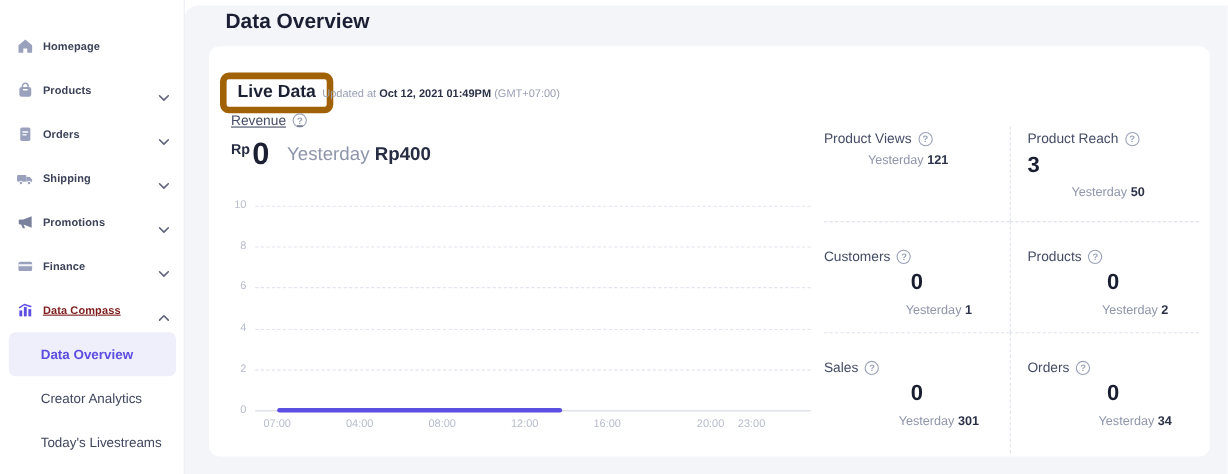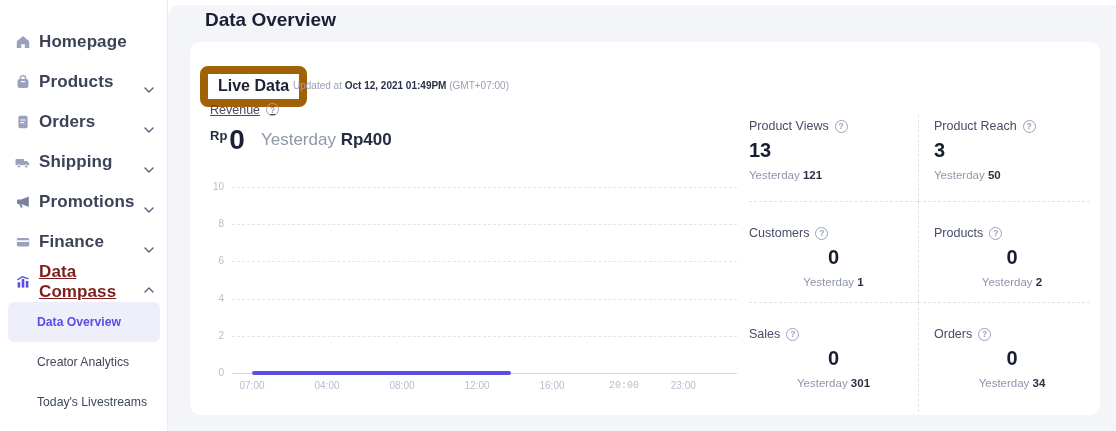--- a/index.html
+++ b/index.html
@@ -7,40 +7,40 @@
     font-family:"Liberation Sans", sans-serif; background:#ffffff; }
 
   
   .sidebar { position:absolute; left:0; top:0; width:168px; height:431px;
     background:#ffffff; border-right:1px solid #ecedf3; z-index:2; }
   .nav-list { position:absolute; top:22px; left:0; right:0; }
   .nav-item { height:40px; display:flex; align-items:center; padding:0 14px;
     cursor:pointer; position:relative; }
   .nav-item .nicon { width:17px; height:17px; display:flex; align-items:center;
     justify-content:center; flex:0 0 17px; }
-  .nav-item .nlabel { margin-left:8px; font-size:17px; font-weight:700;
+  .nav-item .nlabel { margin-left:8px; font-size:10px; font-weight:700;
     color:#3c4358; letter-spacing:.1px; }
   .nav-item.active .nlabel { color:#7f1d1d;text-decoration:underline; }
   .nav-item .chev { position:absolute; right:13px; top:50%; margin-top:-3px; }
   .subitem { height:40px; display:flex; align-items:center; padding-left:37px;
     font-size:12.2px; font-weight:500; color:#3f475e; cursor:pointer; }
   .subitem.active { background:#efeefb; border-radius:6px; margin:0 7px 0 8px;
     padding-left:29px; color:#5b4ee0; font-weight:700; }
 
   
   .main { position:absolute; left:168px; top:0; right:0; bottom:0; background:#fff; }
   .panel { position:absolute; top:5px; left:0; right:0; bottom:0;
     background:#f4f5f9; border-top-left-radius:12px; }
   .page-title { position:absolute; left:37px; top:4px; font-size:19px;
     font-weight:700; color:#1a1f33; }
 
   .card { position:absolute; left:22px; top:37px; width:910px; height:373px;
     background:#ffffff; border-radius:10px; }
 
-  .live-box { position:absolute; left:10px; top:24px; border:8px solid #a16207;
+  .live-box { position:absolute; left:10px; top:24px; border:6px solid #a16207;
     border-radius:8px; padding:3px 10px 4px 10px; }
   .live-title { font-size:16px; font-weight:700; color:#1b2033; }
   .updated { position:absolute; left:103px; top:38px; font-size:10px;
     color:#9aa0b5; white-space:nowrap; }
   .updated b { color:#2a3147; font-weight:700; }
 
   .qicon { width:13px; height:13px; border:1px solid #9aa2b8; border-radius:50%;
     font-size:8.5px; color:#9aa2b8; display:inline-flex; align-items:center;
     justify-content:center; font-weight:700; flex:0 0 13px; cursor:pointer; }
 
@@ -73,21 +73,21 @@
     grid-template-rows:86px 101px 110px; }
   .stat-cell { padding-top:24px; }
   .stat-cell:nth-child(1), .stat-cell:nth-child(2) { padding-top:4px; }
   .stat-cell:nth-child(n+3) { border-top:1px dashed #e0e3ee;text-align:center; }
   .stat-cell:nth-child(even) { border-left:1px dashed #e0e3ee;
     padding-left:15px; }
   .stat-label { font-size:12.5px; color:#454d66; display:flex;
     align-items:center; gap:6px; }
   .stat-value { font-size:20px; font-weight:700; color:#181d30;
     margin-top:6px; }
-  .stat-yest { font-size:11.5px; color:#8f96ab; margin-top:7px; }
+  .stat-yest { font-size:11.5px; color:#8f96ab; margin-top:7px;margin-left:40px; }
   .stat-yest b { color:#2a3147; font-weight:700; }
 </style>
 </head>
 <body>
 
 <div class="sidebar">
   <div class="nav-list">
 
     <div class="nav-item">
       <span class="nicon">
@@ -243,32 +243,31 @@
           <div class="ytick" style="top: 105.6px;">4</div>
           <div class="gridline" style="top: 148.8px;"></div>
           <div class="ytick" style="top: 142.8px;">2</div>
           <div class="gridline zero" style="top: 186px;"></div>
           <div class="ytick" style="top: 180px;">0</div>
           <div class="xtick" style="left: 32px;">07:00</div>
           <div class="xtick" style="left: 107px;">04:00</div>
           <div class="xtick" style="left: 182px;">08:00</div>
           <div class="xtick" style="left: 257px;">12:00</div>
           <div class="xtick" style="left: 332px;">16:00</div>
-          <div class="xtick" style="left: 404px; font-family: Liberation Mono, monospace;">20:00</div>
+          <div class="xtick" style="left: 426px;">20:00</div>
           <div class="xtick" style="left: 463.25px;">23:00</div>
           <div class="dataline" style="left: 62px; width: 259.125px; top: 184px; background: rgb(91, 78, 224);"></div>
         </div>
 
       <div class="stats" id="stats">
           <div class="stat-cell">
             <div class="stat-label">
               <span>Product Views</span>
               <span class="qicon">?</span>
             </div>
-            <div class="stat-value">13</div>
             <div class="stat-yest"><span>Yesterday </span><b>121</b></div>
           </div>
           <div class="stat-cell">
             <div class="stat-label">
               <span>Product Reach</span>
               <span class="qicon">?</span>
             </div>
             <div class="stat-value">3</div>
             <div class="stat-yest"><span>Yesterday </span><b>50</b></div>
           </div>

